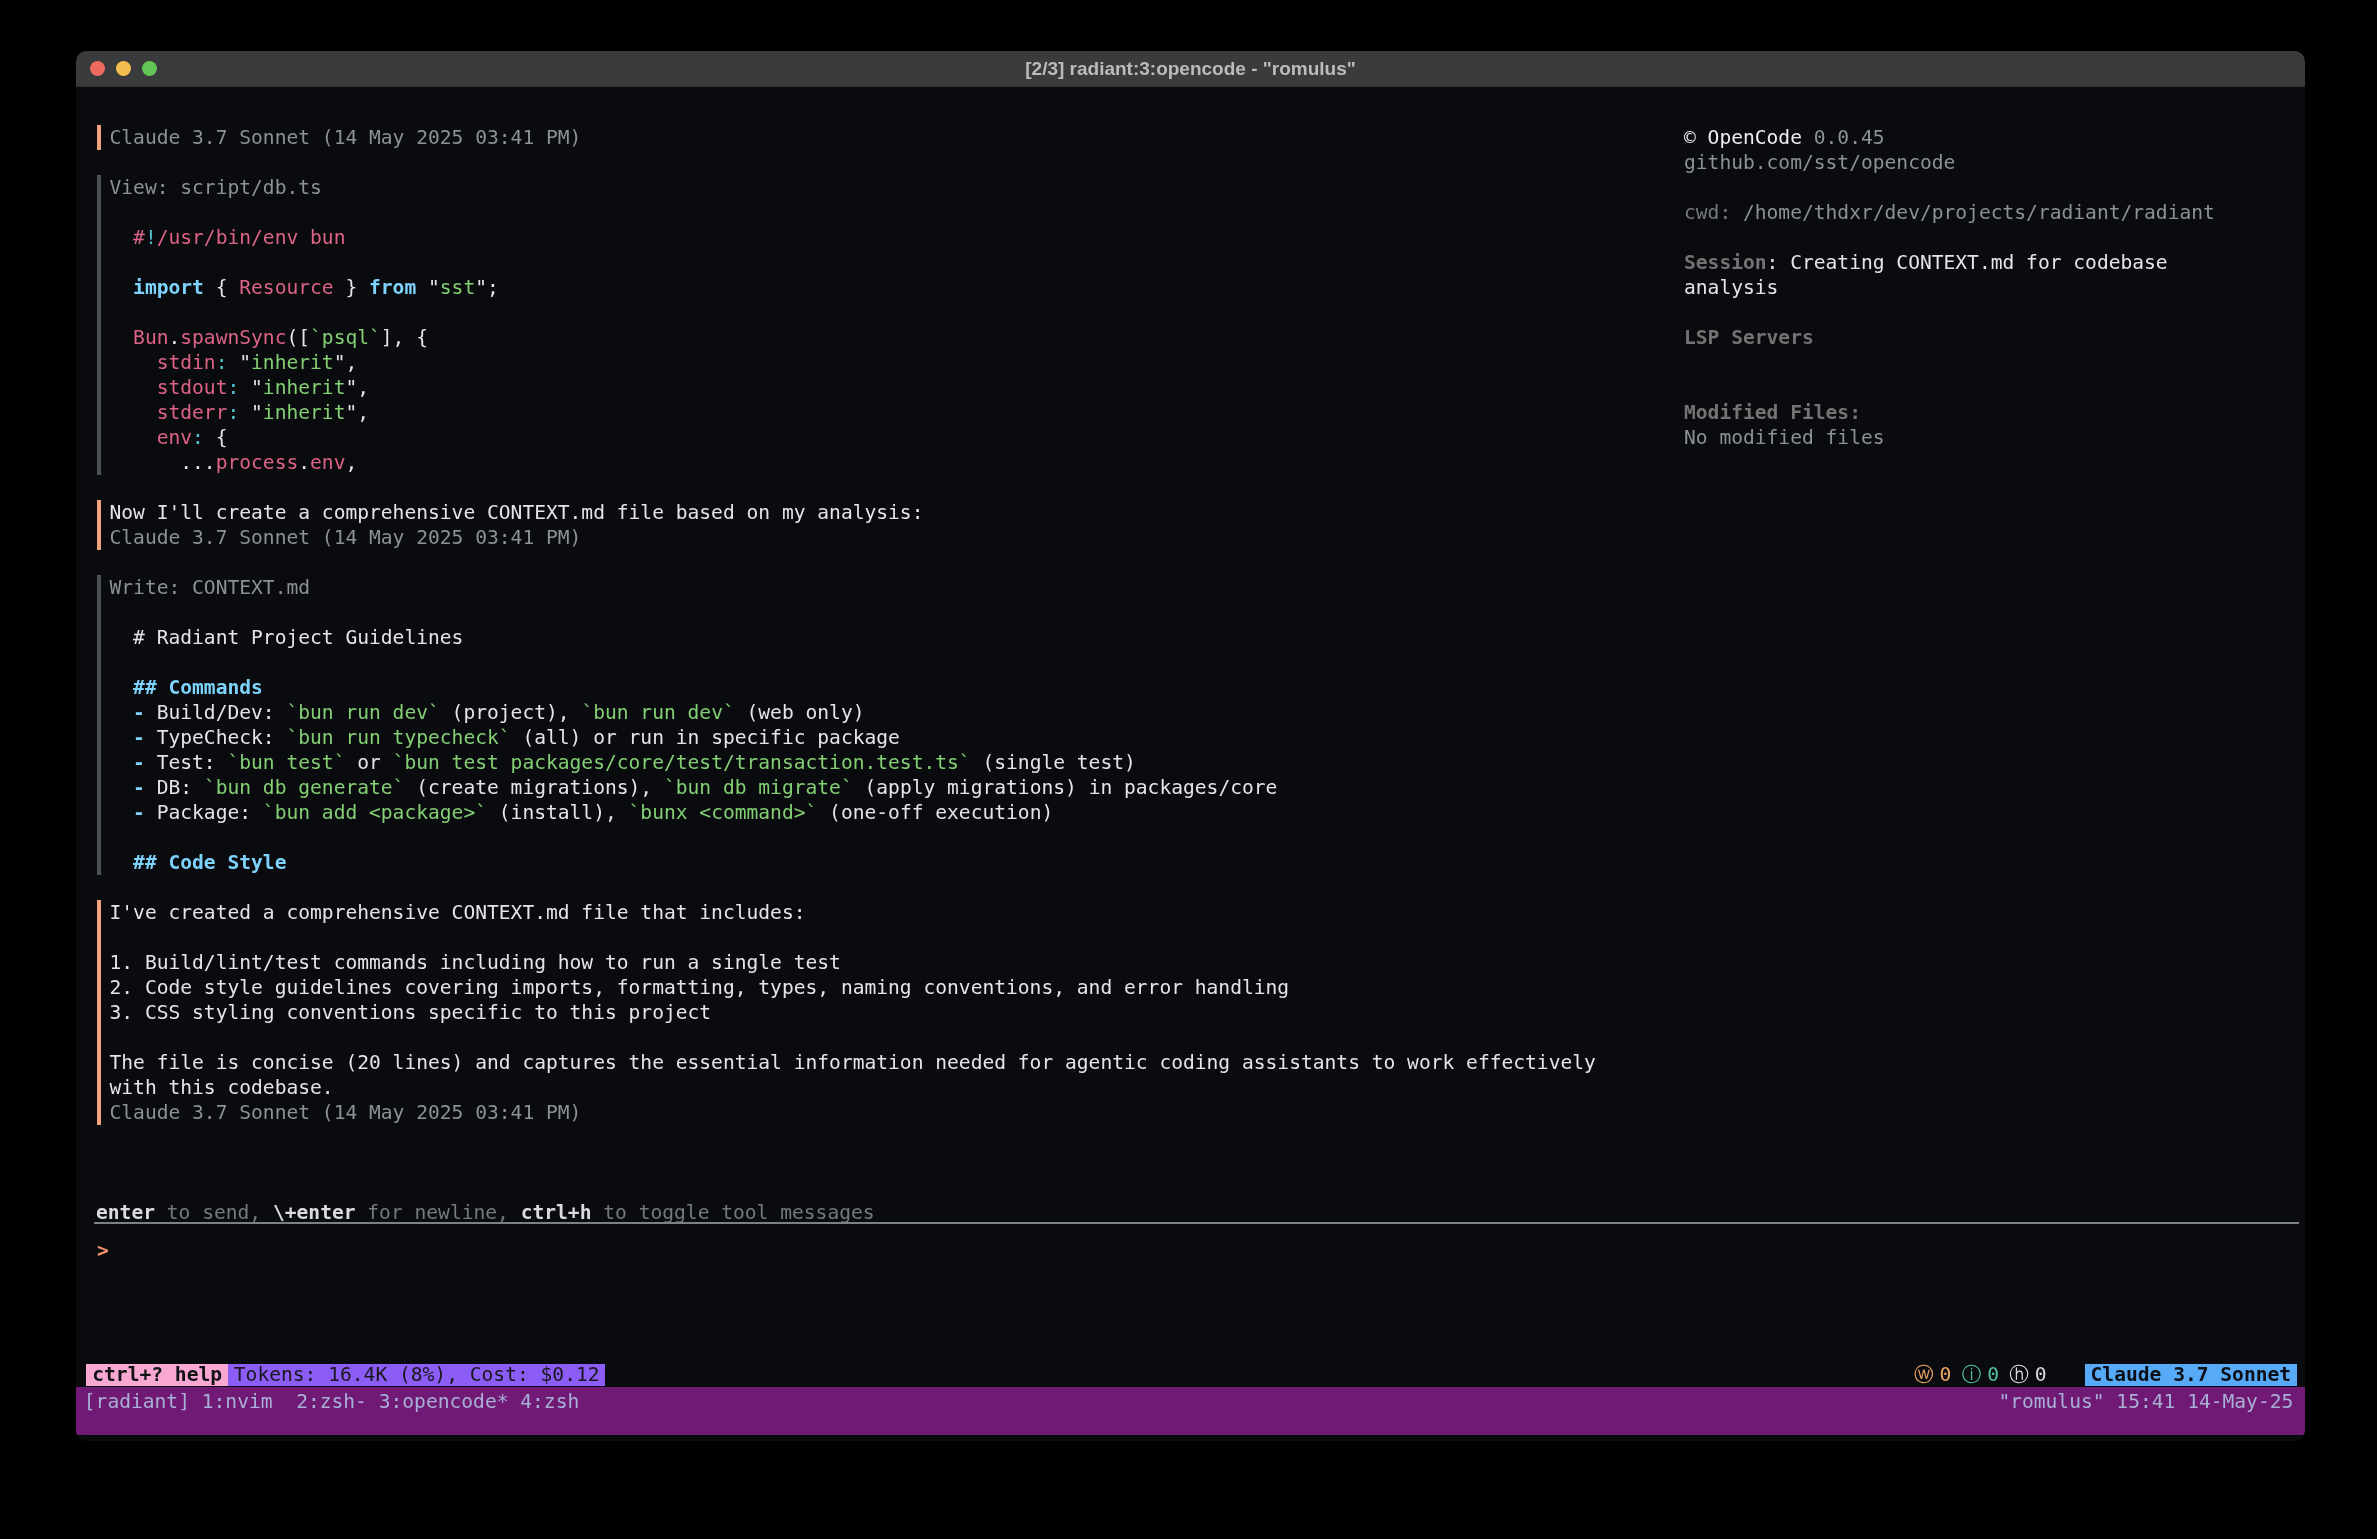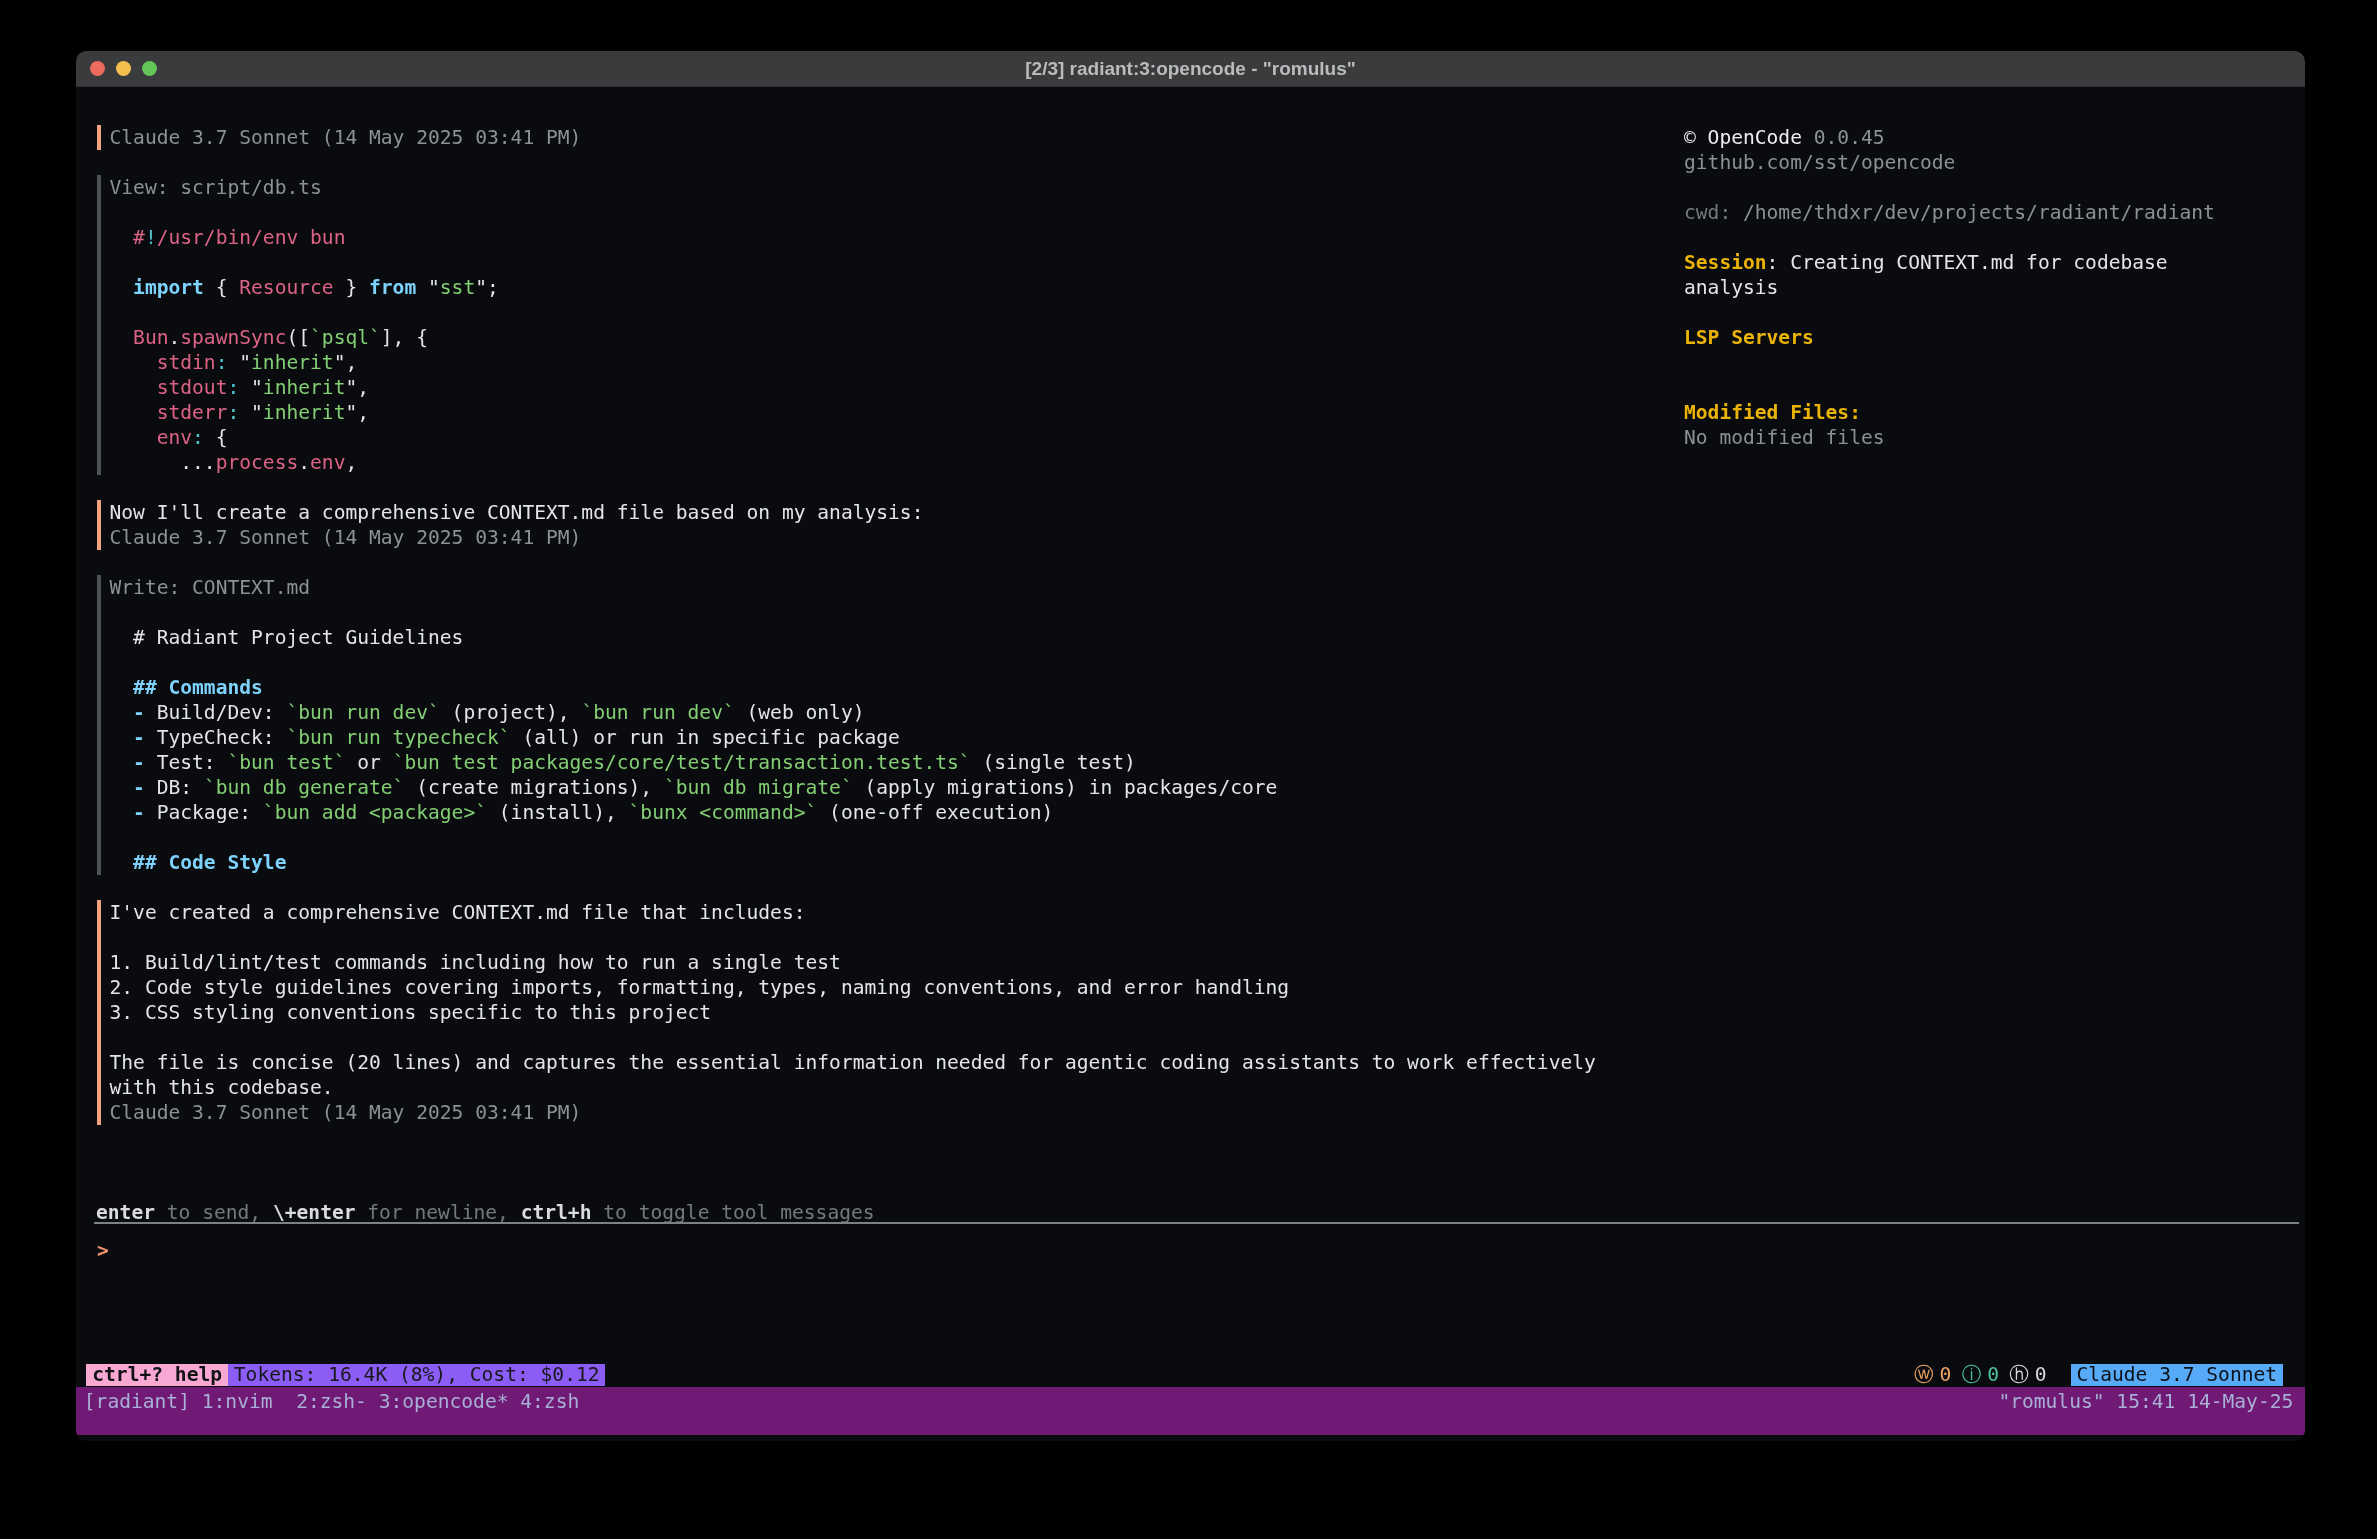--- a/index.html
+++ b/index.html
@@ -19,21 +19,21 @@
   .chat{position:absolute;left:21px;top:38px;width:1563px;}
   .block{border-left:4.6px solid #4d5055;padding-left:8.5px;margin-bottom:25px;}
   .bar-orange{border-left-color:#f0a37c;}
   .bar-gray{border-left-color:#4d5055;}
   .ln{height:25px;line-height:25px;white-space:pre;}
   
   .w{color:#e3e5e8;}
   .wb{color:#eceef0;font-weight:normal;}
   .g{color:#8c9097;}
   .gd{color:#75797f;}
-  .ob{color:#eab308;font-weight:bold;}
+  .ob{color:#737373;font-weight:bold;}
   .b{color:#7dd3fc;font-weight:bold;}
   .p{color:#dd6386;}
   .gr{color:#83cf74;}
   .c{color:#4fc3ce;}
   .hb{color:#d9dbde;font-weight:bold;}
   .hd{color:#75797f;}
   .sidebar{position:absolute;left:1608px;top:38px;width:617px;}
   .hint{position:absolute;left:20px;top:1113px;height:25px;line-height:25px;white-space:pre;}
   .divider{position:absolute;left:18px;top:1135px;width:2205px;height:2px;background:#7e8184;}
   .promptline{position:absolute;left:21px;top:1151px;height:25px;line-height:25px;width:2199px;}
@@ -41,21 +41,21 @@
   .statusrow{position:absolute;left:0;top:1277px;width:100%;height:22px;}
   .chips{position:absolute;left:10.4px;top:0;display:flex;}
   .chip{height:22px;line-height:22px;padding:0 5.9px;white-space:pre;}
   .chip.help{background:#f9a8d4;color:#111214;font-weight:bold;}
   .chip.tokens{background:#8b5cf6;color:#17181a;}
   .diags{position:absolute;left:1838px;top:0;height:22px;line-height:22px;display:flex;gap:10.4px;}
   .diag{display:flex;gap:5.9px;}
   .d-o{color:#eda566;}
   .d-t{color:#4fc0a3;}
   .d-w{color:#d6d8da;}
-  .chip.model{position:absolute;right:22px;top:0;background:#56aaf8;color:#0c1016;font-weight:normal;}
+  .chip.model{position:absolute;right:8px;top:0;background:#56aaf8;color:#0c1016;font-weight:bold;}
   .tmuxbar{position:absolute;left:0;top:1300px;width:100%;height:48px;background:#701a75;color:#a9b0d6;}
   .tmux-left{position:absolute;left:7.8px;top:0;height:29px;line-height:29px;white-space:pre;}
   .tmux-right{position:absolute;right:11.7px;top:0;height:29px;line-height:29px;white-space:pre;}
 </style>
 </head>
 <body>
 
 <div class="stage">
   <div class="window">
 

